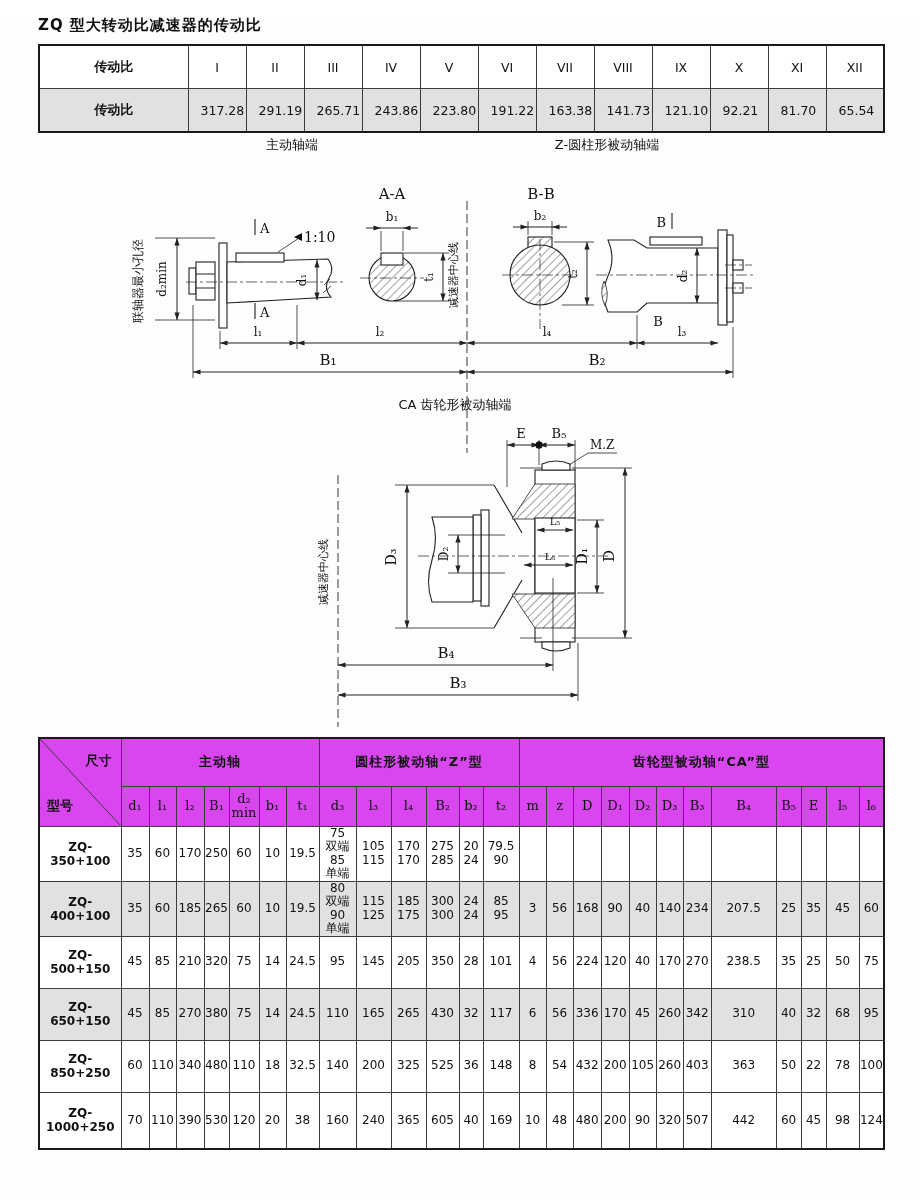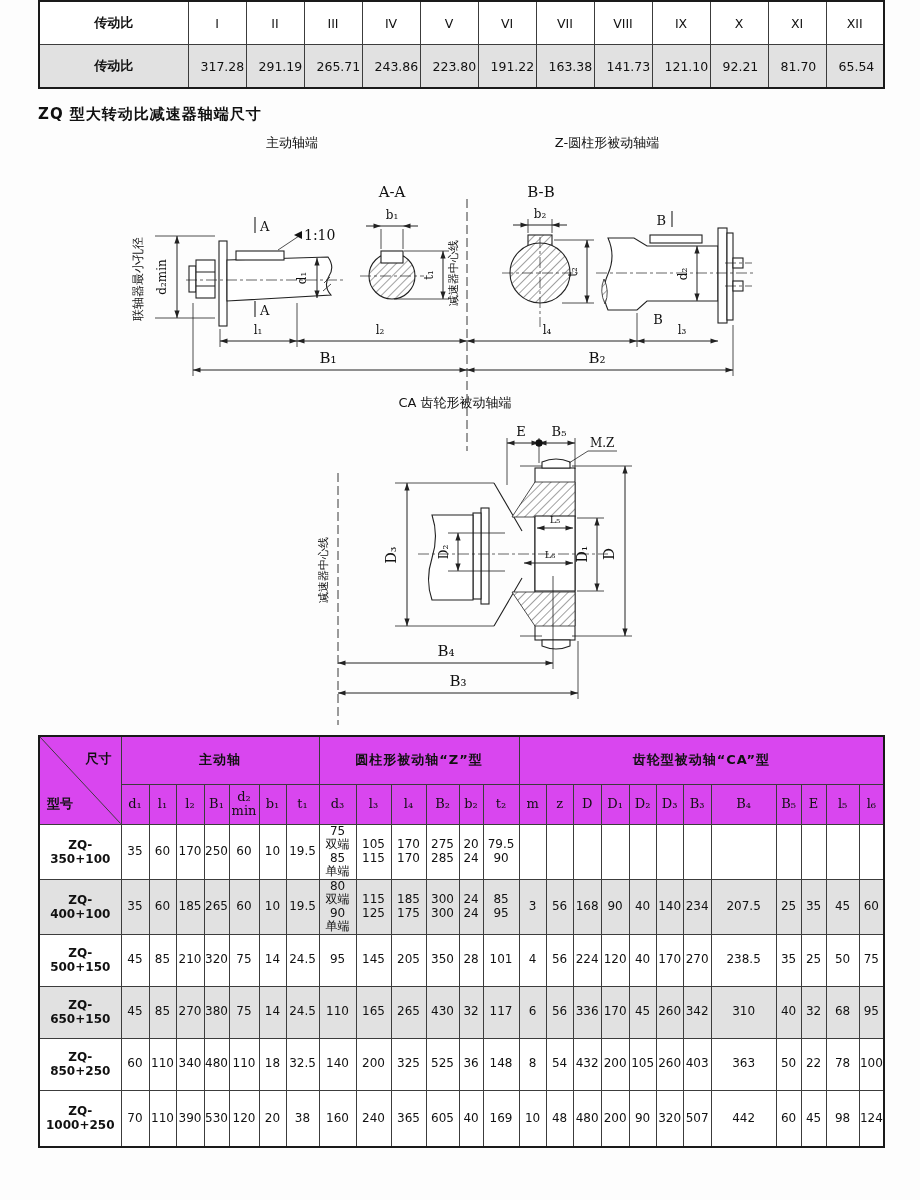--- a/index.html
+++ b/index.html
@@ -33,20 +33,21 @@
   text{fill:#111}
   .cn{font-family:"DejaVu Sans","Liberation Sans",sans-serif}
   .sf{font-family:"DejaVu Serif","Liberation Serif",serif}
   .dlab{font-family:"DejaVu Serif","Liberation Serif",serif}
 </style>
 </head>
 <body>
 
 <div class="page">
 
+  <h1 class="t">ZQ 型大转动比减速器的传动比</h1>
 
   <table class="ratio">
     <colgroup id="ratio-cols">
         <col style="width: 149px;">
         <col style="width: 58px;">
         <col style="width: 58px;">
         <col style="width: 58px;">
         <col style="width: 58px;">
         <col style="width: 58px;">
         <col style="width: 58px;">
@@ -86,21 +87,20 @@
           <td>163.38</td>
           <td>141.73</td>
           <td>121.10</td>
           <td>92.21</td>
           <td>81.70</td>
           <td>65.54</td>
         </tr>
       </tbody>
   </table>
 
-  <h1 class="t">ZQ 型大转动比减速器轴端尺寸</h1>
 
   <div class="drawings">
     <svg width="920" height="598" viewBox="0 0 920 598">
       <defs>
         <pattern id="hatch" width="6" height="6" patternUnits="userSpaceOnUse" patternTransform="rotate(45)">
           <rect width="6" height="6" fill="#ffffff"></rect>
           <line x1="0" y1="0" x2="0" y2="6" stroke="#444" stroke-width="1"></line>
         </pattern>
       </defs>
 

